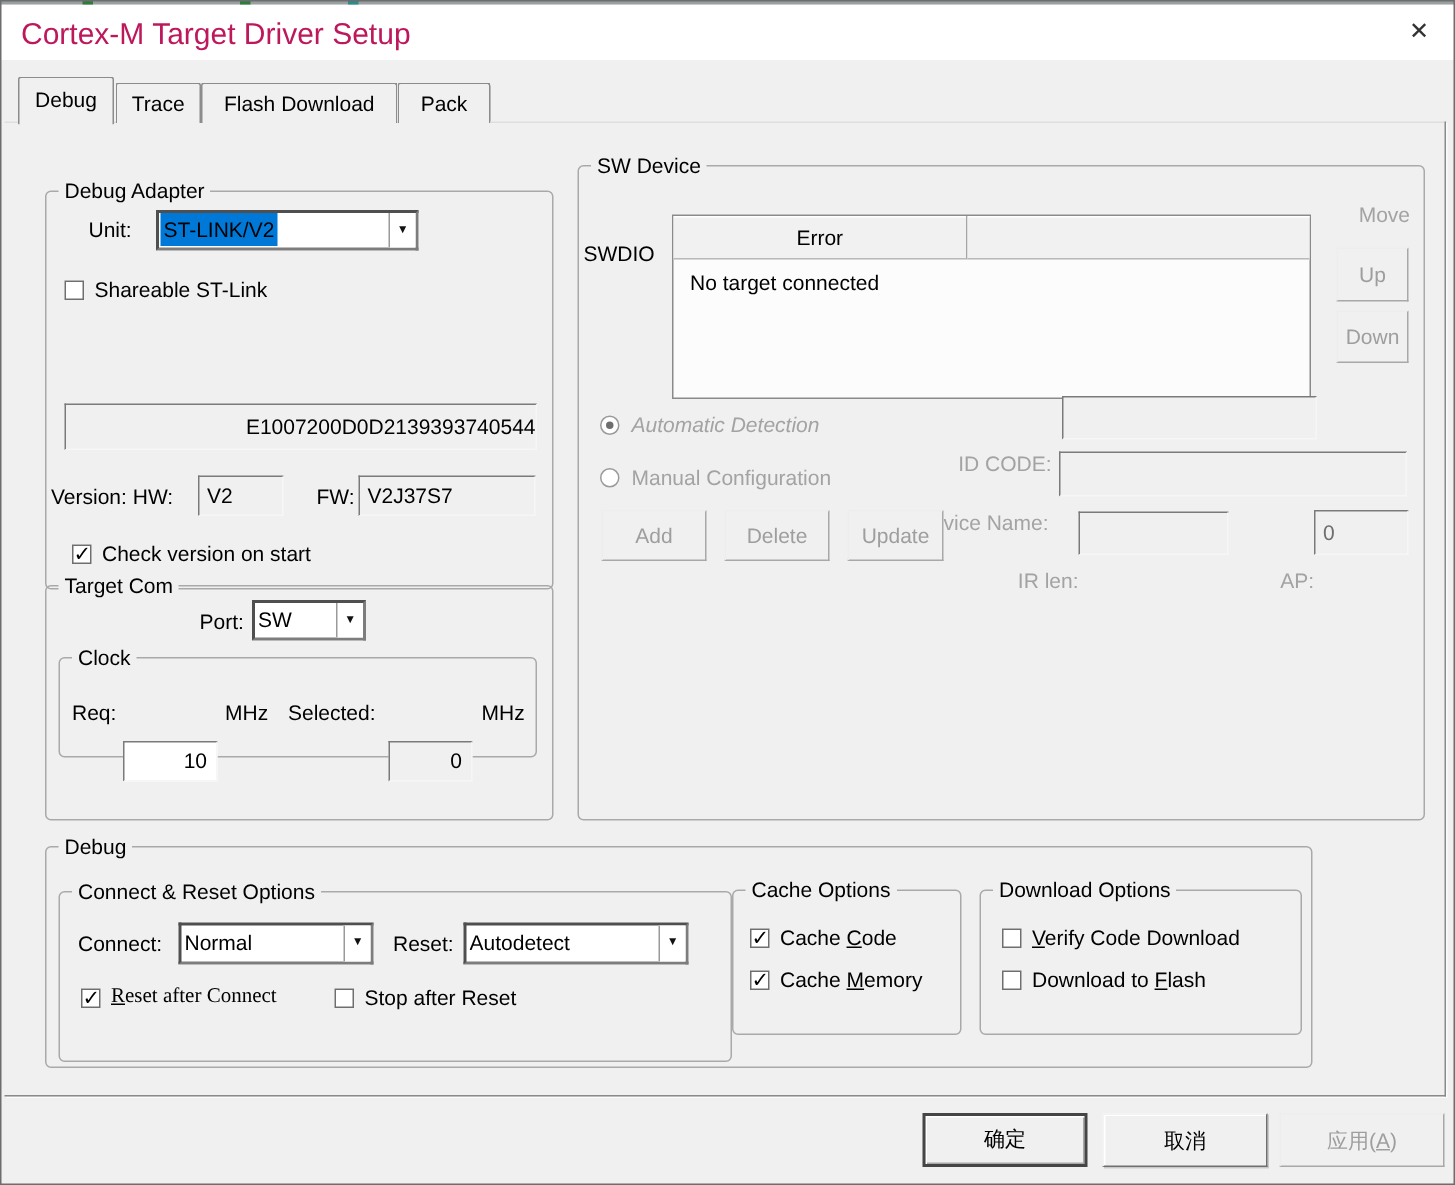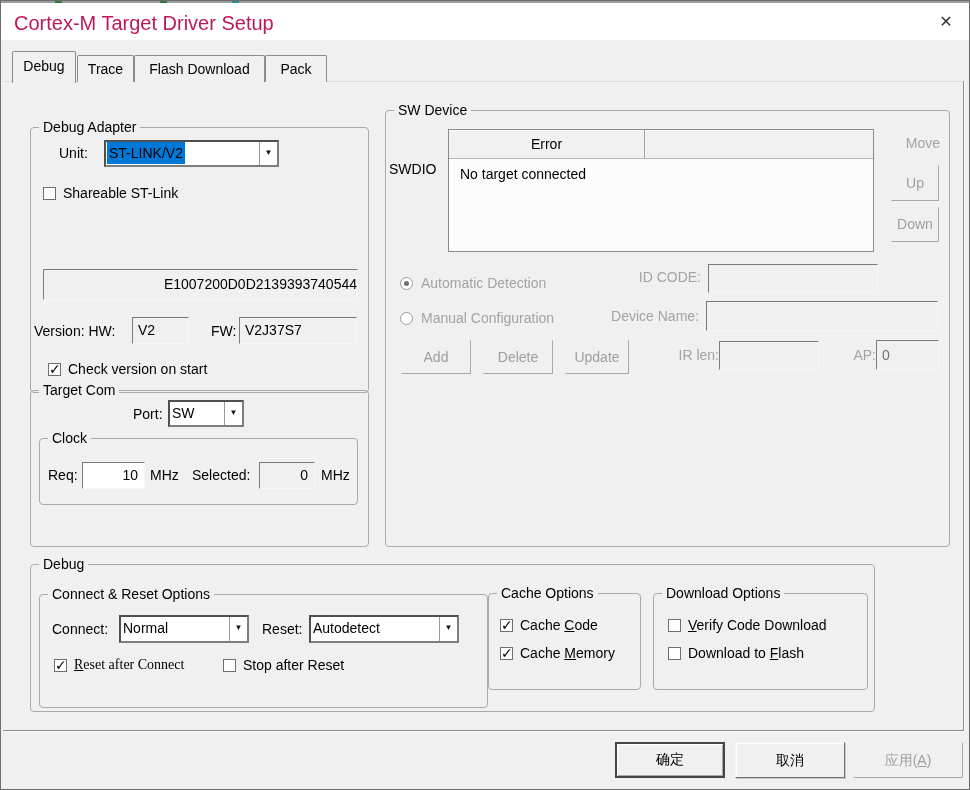--- a/index.html
+++ b/index.html
@@ -43,21 +43,21 @@
   .btn3d.dis{color:#9e9e9e;border-color:#ededed #a8a8a8 #a8a8a8 #ededed;box-shadow:none;}
   .btn3d.def{border:2px solid #454545;box-shadow:inset 1px 1px 0 #ffffff, inset -1px -1px 0 #a8a8a8;}
   
   .cb{position:absolute;width:13px;height:13px;background:#fff;border:1px solid #6e6e6e;box-sizing:border-box;}
   .cb.on::after{content:"✓";position:absolute;left:0px;top:-3px;font-size:14px;font-weight:bold;color:#000;}
   .radio{position:absolute;width:13px;height:13px;border-radius:50%;background:#fff;border:1px solid #9a9a9a;box-sizing:border-box;}
   .radio.on::after{content:"";position:absolute;left:3px;top:3px;width:5px;height:5px;border-radius:50%;background:#6f6f6f;}
   .lbl{position:absolute;line-height:16px;white-space:nowrap;}
   .dis{color:#a3a3a3;}
   .u{text-decoration:underline;}
-  .right{text-align:right;}
+  .right{text-align:right;margin-top:32px;}
   .center{text-align:right;}
   
   .table{position:absolute;background:#fcfcfc;border:1px solid #8a8a8a;box-sizing:border-box;}
   .thead{display:flex;height:29px;}
   .th{background:#f1f1f1;border-right:1px solid #a5a5a5;border-bottom:1px solid #b9b9b9;
       box-shadow:inset 0 1px 0 #fff;line-height:28px;text-align:center;box-sizing:border-box;}
   .th.last{border-right:none;}
   .trow{padding:7px 11px;white-space:nowrap;}
 </style>
 </head>
@@ -115,35 +115,35 @@
     <span class="lbl" style="left:110px;top:28px;">MHz</span>
     <span class="lbl" style="left:152px;top:28px;">Selected:</span>
     <div class="sunken right" style="left:219px;top:23px;width:56px;height:27px;line-height:25px;padding-right:6px;">0</div>
     <span class="lbl" style="left:281px;top:28px;">MHz</span>
   </div>
 </div>
 
 <div class="grp" style="left:385px;top:110px;width:563px;height:435px;">
   <span class="glbl">SW Device</span>
   <span class="lbl" style="left:3px;top:50px;">SWDIO</span>
-  <div class="table" style="left:62px;top:18px;width:426px;height:123px;">
+  <div class="table" style="left:62px;top:32px;width:426px;height:123px;">
     <div class="thead">
       <div class="th" style="width:196px;">Error</div>
       <div class="th last" style="flex:1;"></div>
     </div>
     <div class="trow">
       <span>No target connected</span>
     </div>
   </div>
   <span class="lbl dis center" style="left:506px;top:24px;width:48px;">Move</span>
   <div class="btn3d dis" style="left:505px;top:54px;width:48px;height:36px;line-height:34px;">Up</div>
   <div class="btn3d dis" style="left:505px;top:96px;width:48px;height:35px;line-height:33px;">Down</div>
 
   <span class="radio on" style="left:14px;top:166px;"></span>
-  <span class="lbl dis" style="left:35px;top:164px;">Automatic Detection</span>
+  <span class="lbl dis" style="left:35px;top:164px;font-style:italic;">Automatic Detection</span>
   <span class="radio" style="left:14px;top:201px;"></span>
   <span class="lbl dis" style="left:35px;top:199px;">Manual Configuration</span>
 
   <span class="lbl dis right" style="left:215px;top:158px;width:100px;">ID CODE:</span>
   <div class="sunken" style="left:322px;top:153px;width:170px;height:29px;"></div>
   <span class="lbl dis right" style="left:213px;top:197px;width:100px;">Device Name:</span>
   <div class="sunken" style="left:320px;top:190px;width:232px;height:30px;"></div>
 
   <div class="btn3d dis" style="left:15px;top:229px;width:70px;height:34px;line-height:32px;">Add</div>
   <div class="btn3d dis" style="left:97px;top:229px;width:70px;height:34px;line-height:32px;">Delete</div>

